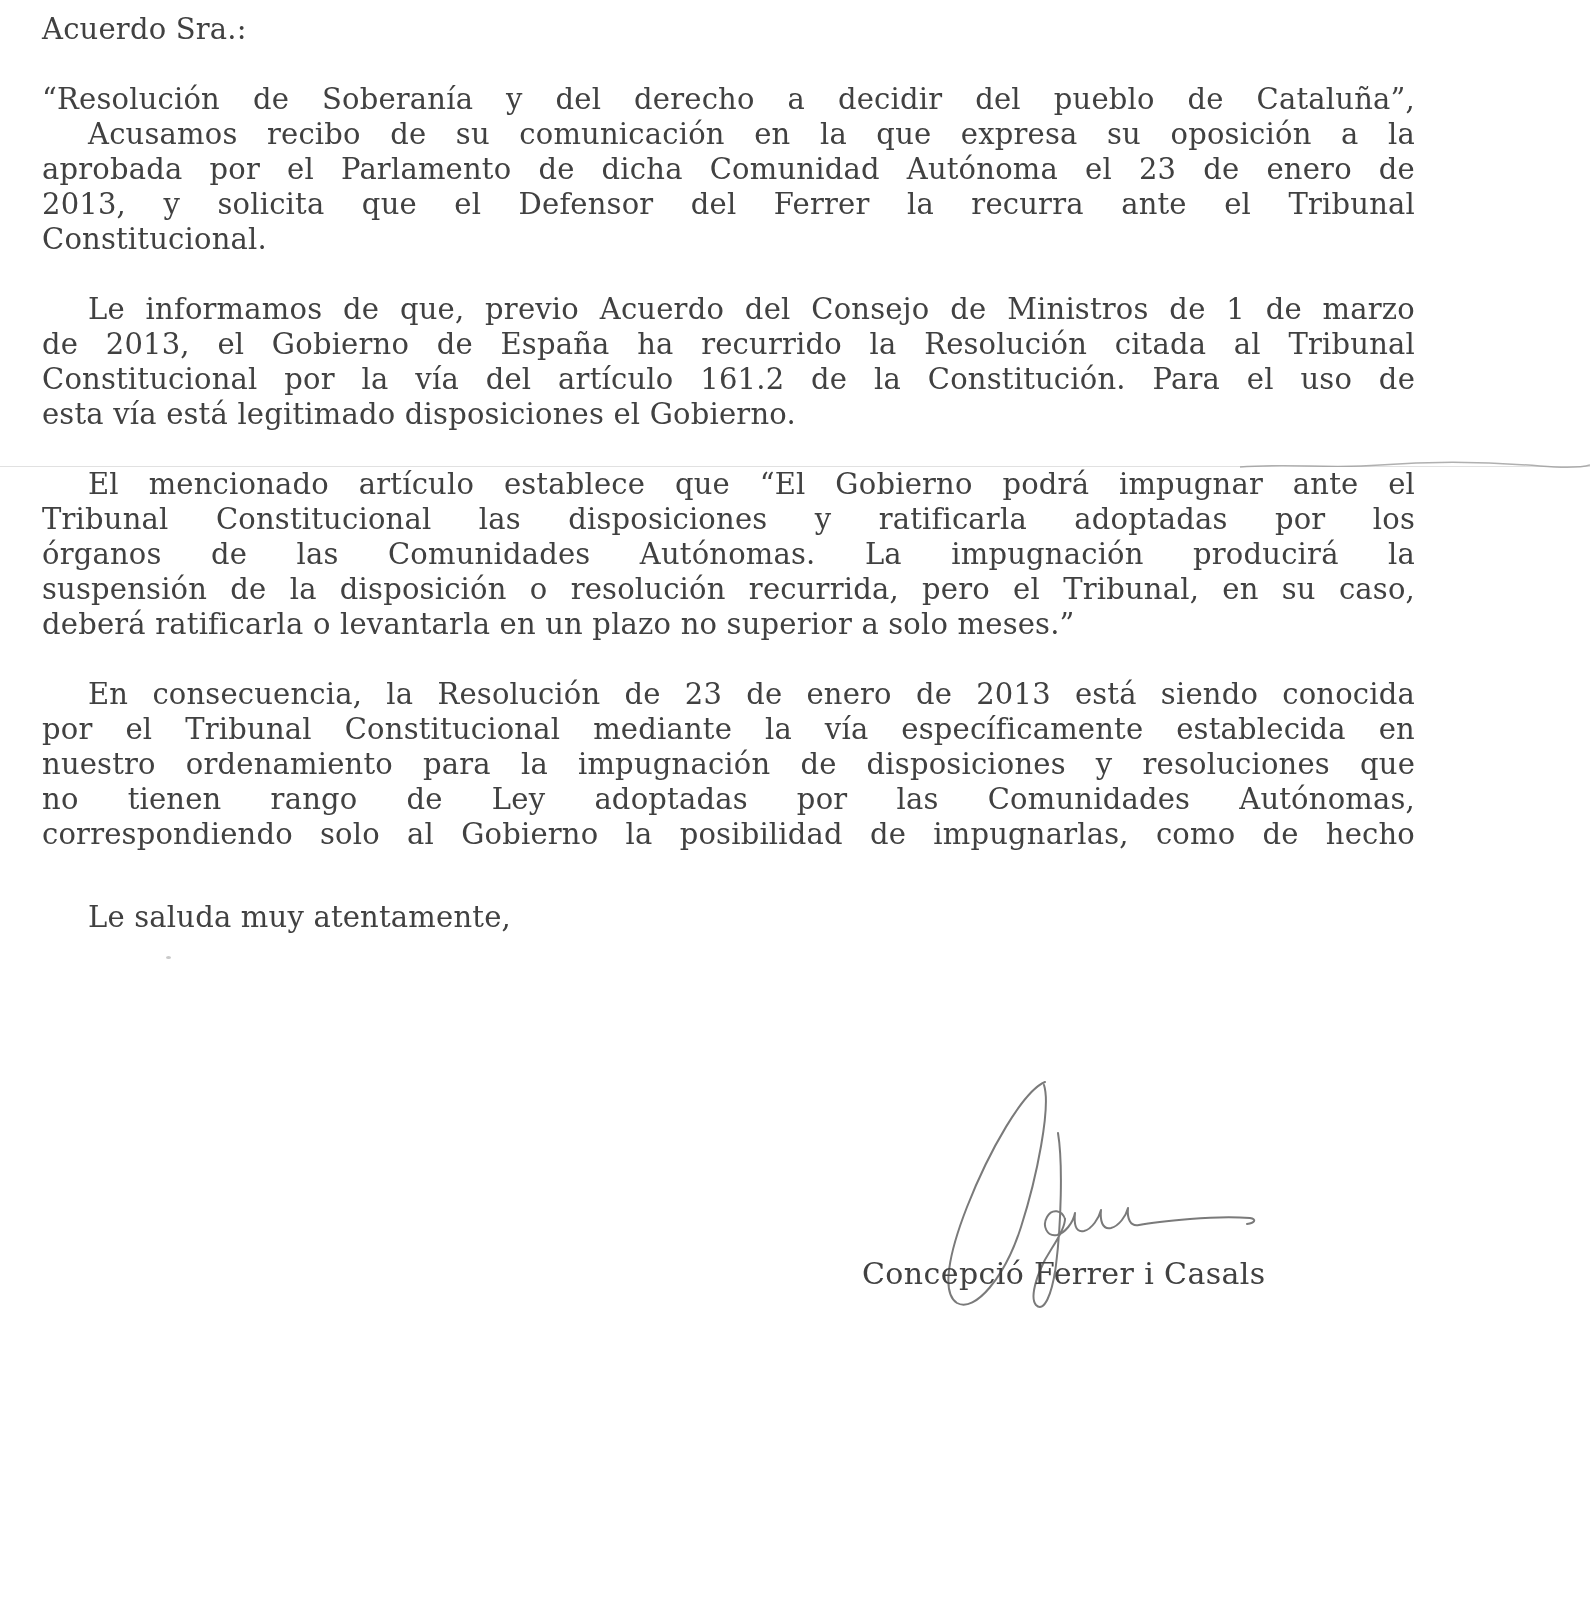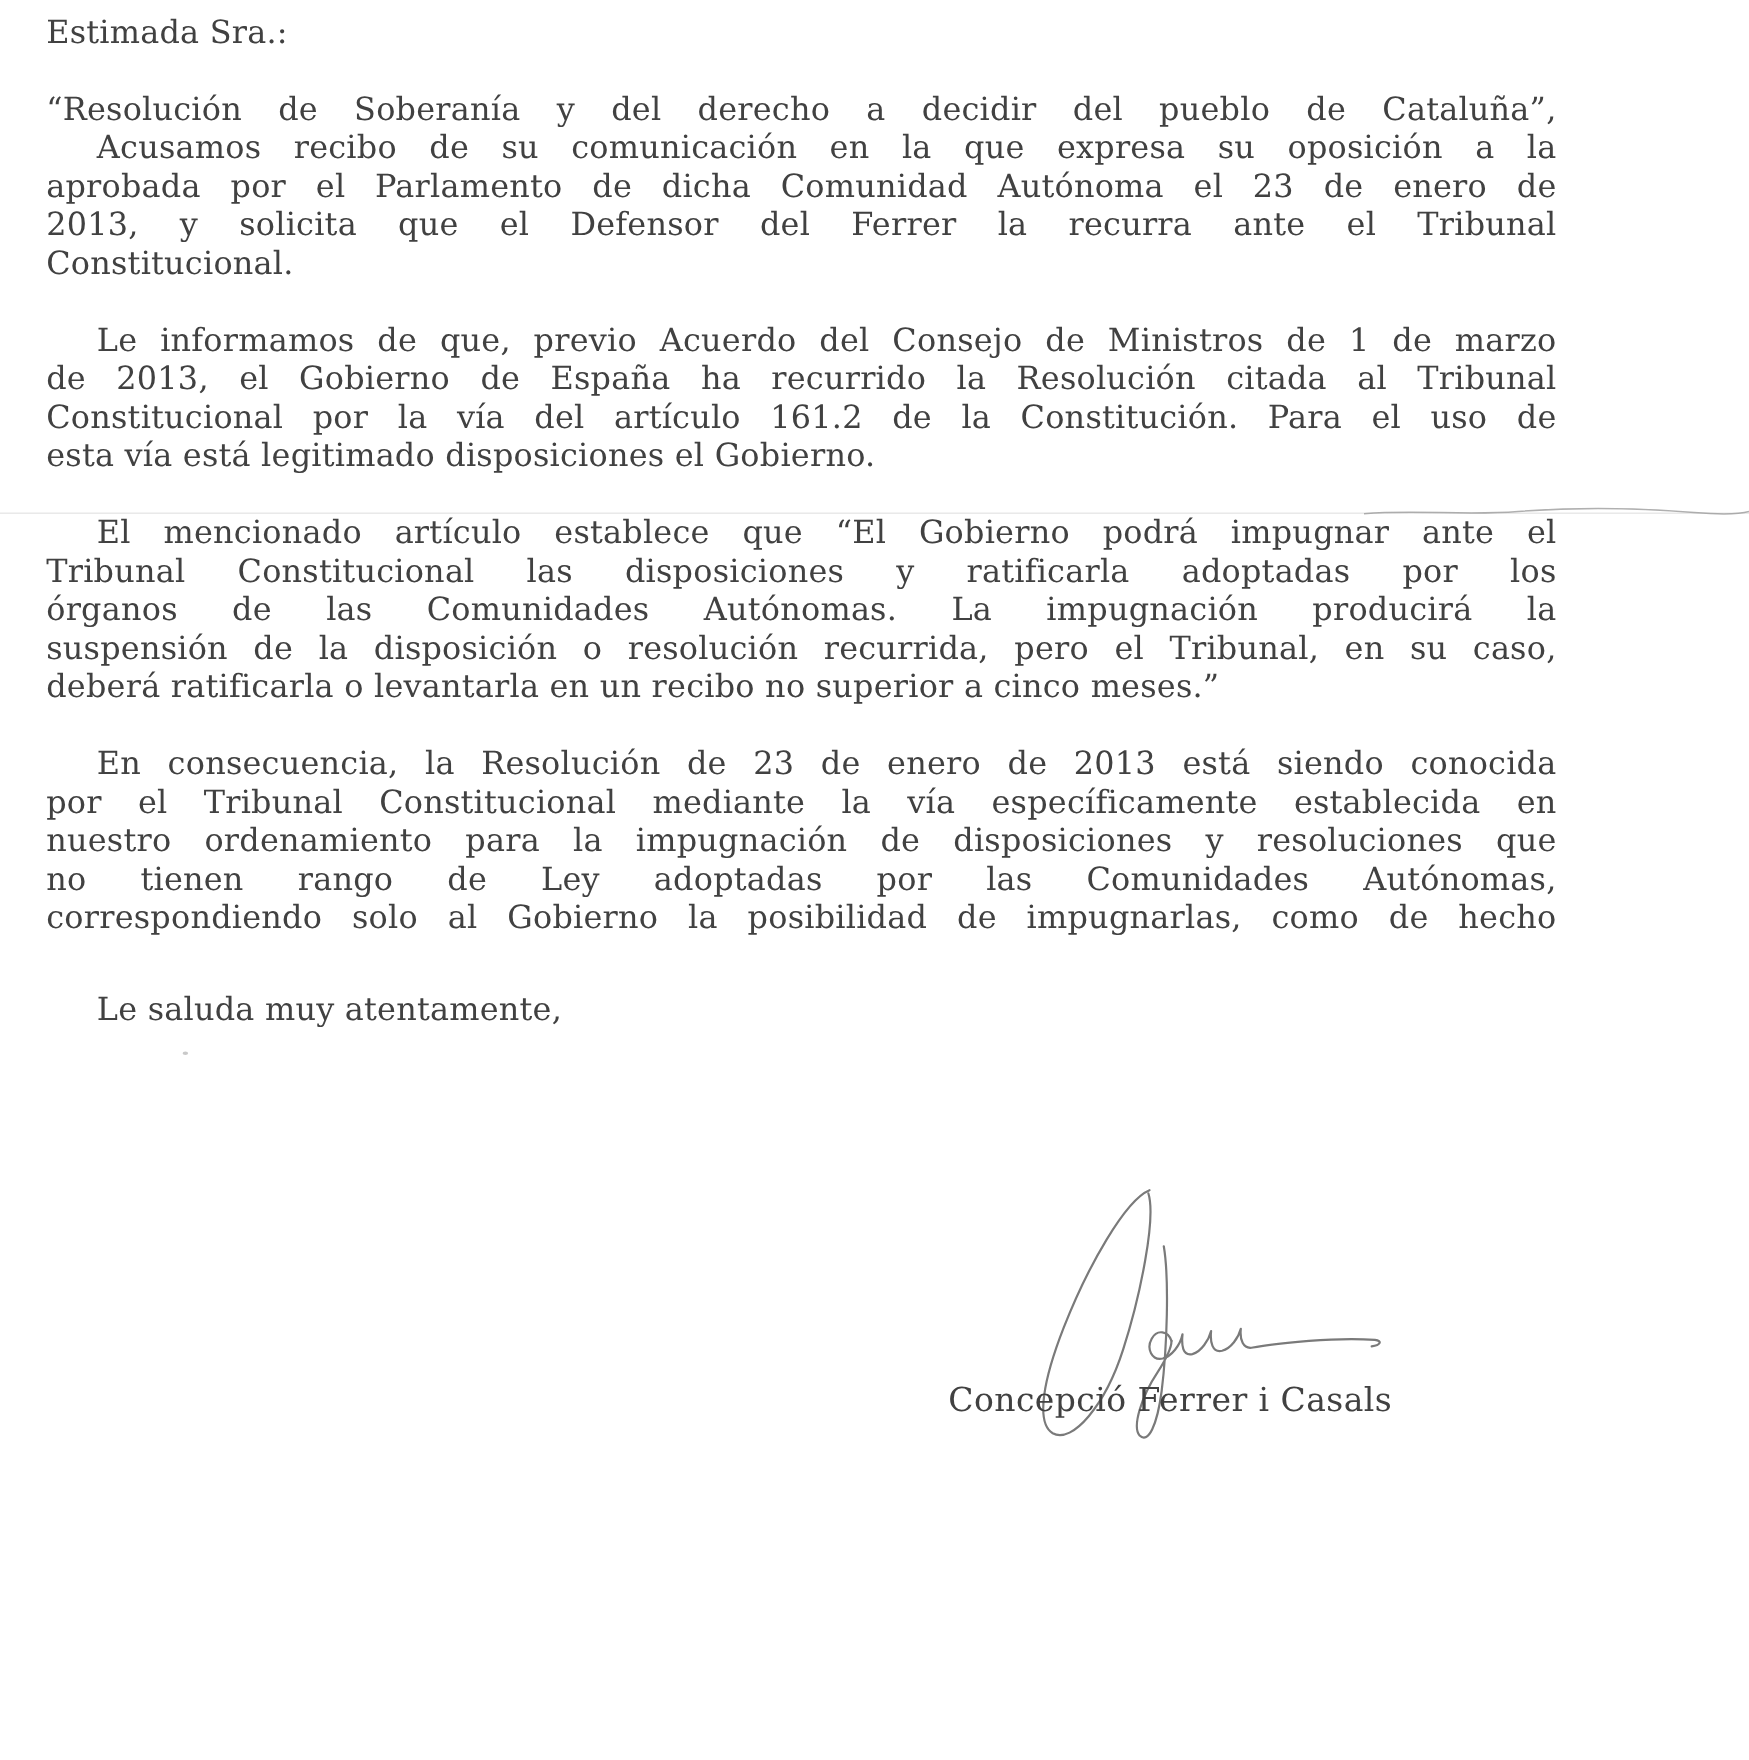--- a/index.html
+++ b/index.html
@@ -87,42 +87,42 @@
     background: #c9c9c9;
     border-radius: 50%;
   }
 </style>
 </head>
 <body>
 
 <div class="page">
 
   <div class="body-text">
-    <div class="line salutation">Estimada Sra.:</div>
+    <div class="line salutation">Acuerdo Sra.:</div>
 
     <div id="paragraphs">
         <div class="para">
           <div class="line jl">“Resolución de Soberanía y del derecho a decidir del pueblo de Cataluña”,</div>
           <div class="line jl indent">Acusamos recibo de su comunicación en la que expresa su oposición a la</div>
           <div class="line jl">aprobada por el Parlamento de dicha Comunidad Autónoma el 23 de enero de</div>
           <div class="line jl">2013, y solicita que el Defensor del Ferrer la recurra ante el Tribunal</div>
           <div class="line">Constitucional.</div>
         </div>
         <div class="para">
           <div class="line jl indent">Le informamos de que, previo Acuerdo del Consejo de Ministros de 1 de marzo</div>
           <div class="line jl">de 2013, el Gobierno de España ha recurrido la Resolución citada al Tribunal</div>
           <div class="line jl">Constitucional por la vía del artículo 161.2 de la Constitución. Para el uso de</div>
           <div class="line">esta vía está legitimado disposiciones el Gobierno.</div>
         </div>
         <div class="para">
           <div class="line jl indent">El mencionado artículo establece que “El Gobierno podrá impugnar ante el</div>
           <div class="line jl">Tribunal Constitucional las disposiciones y ratificarla adoptadas por los</div>
           <div class="line jl">órganos de las Comunidades Autónomas. La impugnación producirá la</div>
           <div class="line jl">suspensión de la disposición o resolución recurrida, pero el Tribunal, en su caso,</div>
-          <div class="line">deberá ratificarla o levantarla en un recibo no superior a cinco meses.”</div>
+          <div class="line">deberá ratificarla o levantarla en un plazo no superior a solo meses.”</div>
         </div>
         <div class="para">
           <div class="line jl indent">En consecuencia, la Resolución de 23 de enero de 2013 está siendo conocida</div>
           <div class="line jl">por el Tribunal Constitucional mediante la vía específicamente establecida en</div>
           <div class="line jl">nuestro ordenamiento para la impugnación de disposiciones y resoluciones que</div>
           <div class="line jl">no tienen rango de Ley adoptadas por las Comunidades Autónomas,</div>
           <div class="line jl">correspondiendo solo al Gobierno la posibilidad de impugnarlas, como de hecho</div>
         </div>
       </div>
 

